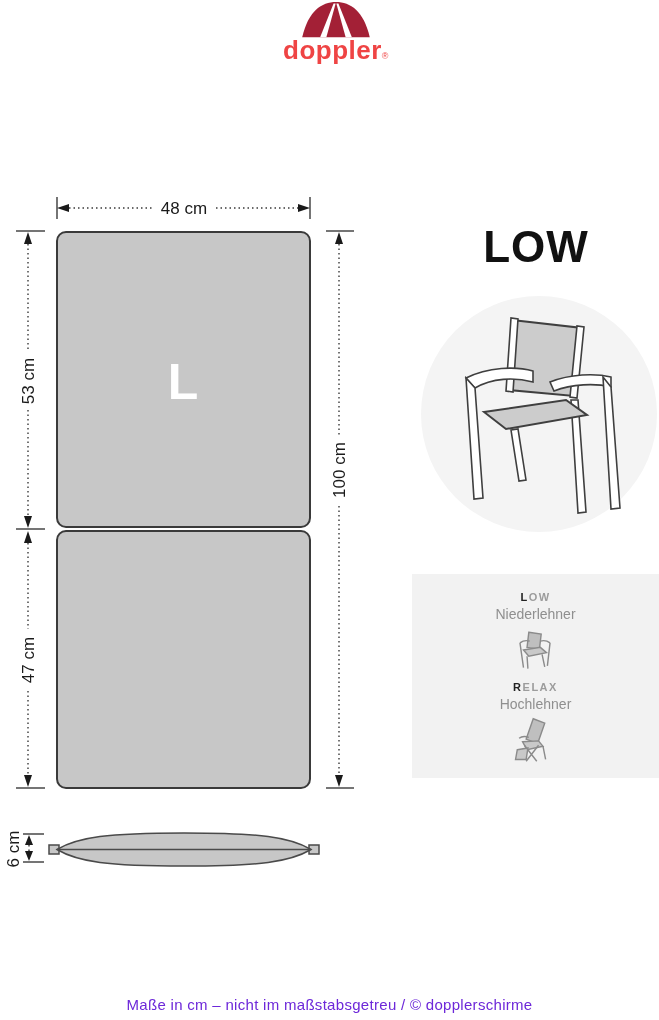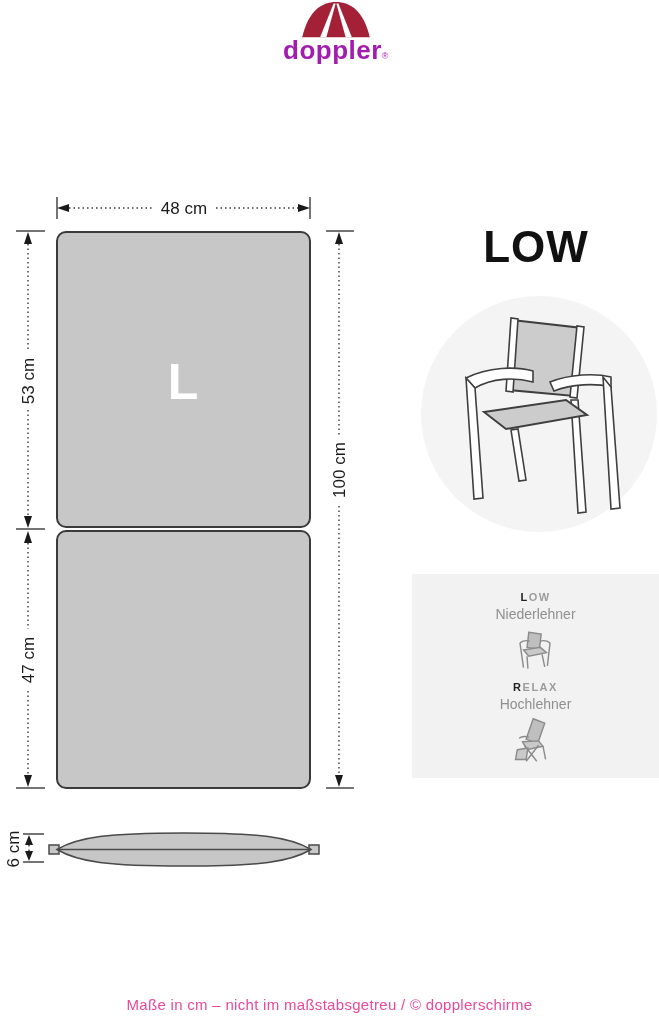--- a/index.html
+++ b/index.html
@@ -11,21 +11,21 @@
     font-family: "Liberation Sans", sans-serif;
     color: #1a1a1a;
   }
   .page { position: absolute; inset: 0; }
 
   
   .logo { position: absolute; left: 278px; top: 0; width: 116px; text-align: center; }
   .logo svg { display: block; margin: 0 auto; }
   .brand-word {
     font-size: 26px; font-weight: bold; letter-spacing: 0.5px;
-    color: #a21caf; line-height: 1; margin-top: -3px;
+    color: #ef4444; line-height: 1; margin-top: -3px;
   }
   .brand-word .reg { font-size: 9px; font-weight: normal; vertical-align: baseline; }
 
   
   .diagram { position: absolute; left: 0; top: 190px; }
   .dim-text { font-size: 17px; fill: #1a1a1a; }
   .size-letter { font-size: 50px; font-weight: bold; fill: #ffffff; }
 
   
   .type-title {
@@ -51,21 +51,21 @@
   .legend-item { text-align: center; }
   .legend-title { font-size: 11px; font-weight: bold; letter-spacing: 1.5px; }
   .legend-title .first { color: #222222; }
   .legend-title .rest { color: #9c9c9c; }
   .legend-sub { font-size: 14px; color: #8f8f8f; margin-top: 3px; }
   .legend-item svg { display: block; margin: 5px auto 0; }
 
   
   .footer {
     position: absolute; left: 0; top: 996px; width: 659px;
-    text-align: center; font-size: 15px; color: #ec4899;
+    text-align: center; font-size: 15px; color: #6d28d9;
     letter-spacing: 0.3px;
   }
 </style>
 </head>
 <body>
 
 <div class="page">
 
   <div class="logo">
     <svg width="104" height="40" viewBox="0 0 104 58">

